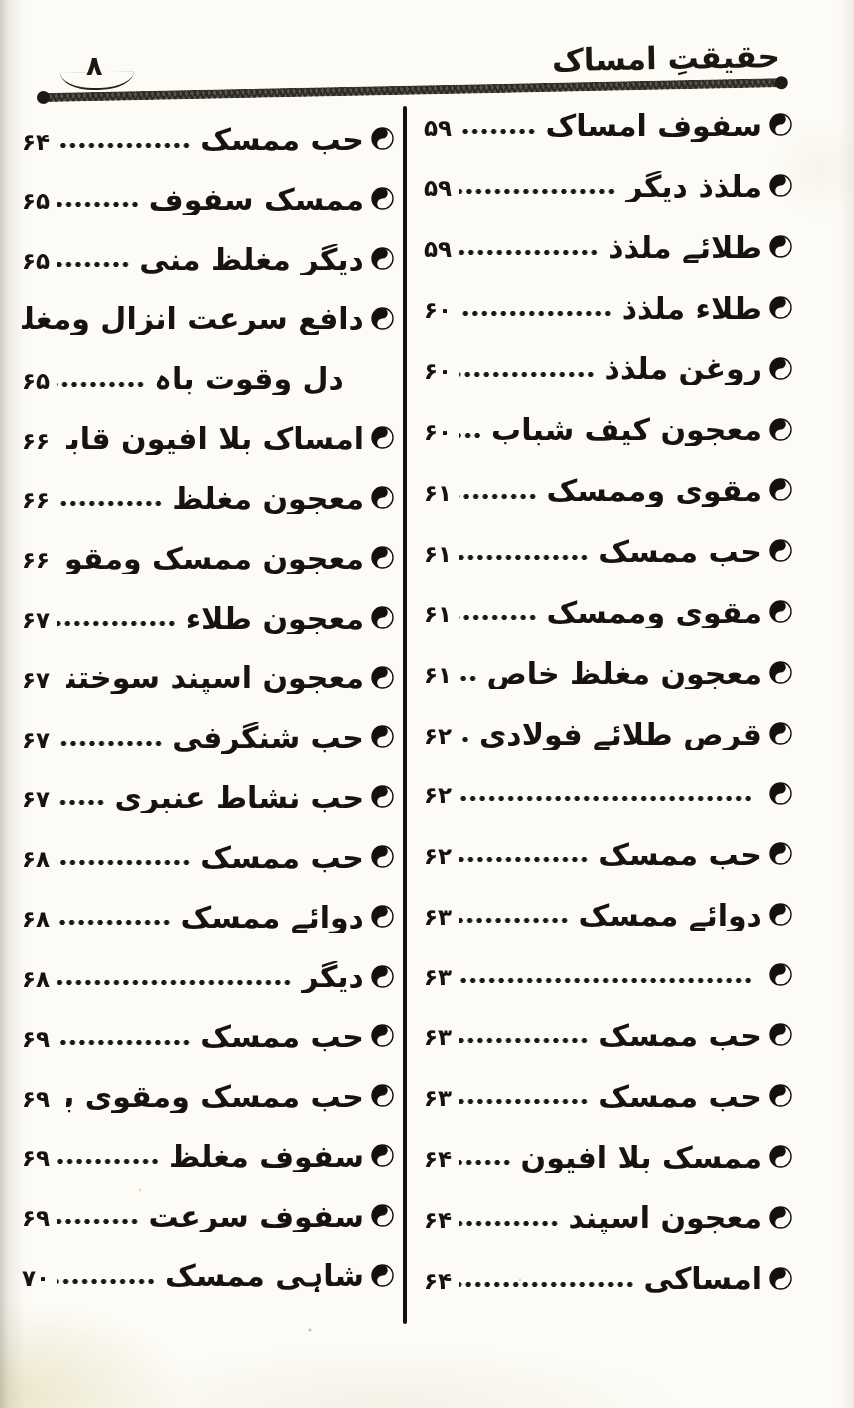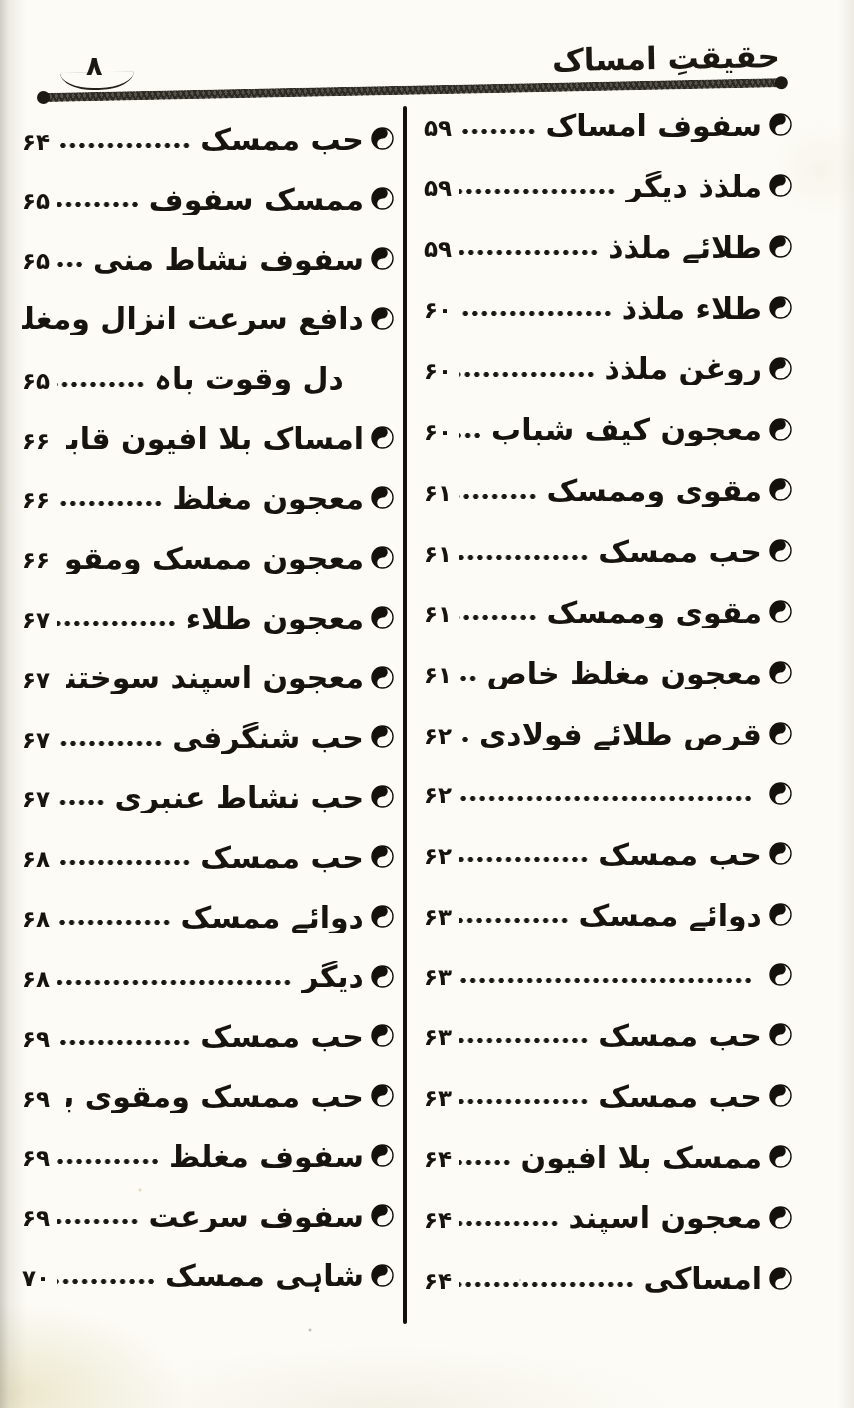--- a/index.html
+++ b/index.html
@@ -465,21 +465,21 @@
   <div class="entry">
     <span class="bullet">
       <svg viewBox="0 0 24 24" width="23" height="23" aria-hidden="true">
         <circle cx="12" cy="12" r="11" fill="#14110d"></circle>
         <path d="M12 1 a11 11 0 0 1 0 22 a5.5 5.5 0 0 1 0 -11 a5.5 5.5 0 0 0 0 -11 z" fill="#fcfbf6"></path>
         <circle cx="12" cy="6.5" r="2" fill="#14110d"></circle>
         <circle cx="12" cy="17.5" r="2" fill="#fcfbf6"></circle>
         <circle cx="12" cy="12" r="11" fill="none" stroke="#14110d" stroke-width="1.4"></circle>
       </svg>
     </span>
-    <span class="title">سفوف نشاط منی</span>
+    <span class="title">دیگر مغلظ منی</span>
     <span class="dots"></span>
     <span class="pagenum">۶۵</span>
   </div>
 
   <div class="entry no-leader">
     <span class="bullet">
       <svg viewBox="0 0 24 24" width="23" height="23" aria-hidden="true">
         <circle cx="12" cy="12" r="11" fill="#14110d"></circle>
         <path d="M12 1 a11 11 0 0 1 0 22 a5.5 5.5 0 0 1 0 -11 a5.5 5.5 0 0 0 0 -11 z" fill="#fcfbf6"></path>
         <circle cx="12" cy="6.5" r="2" fill="#14110d"></circle>

